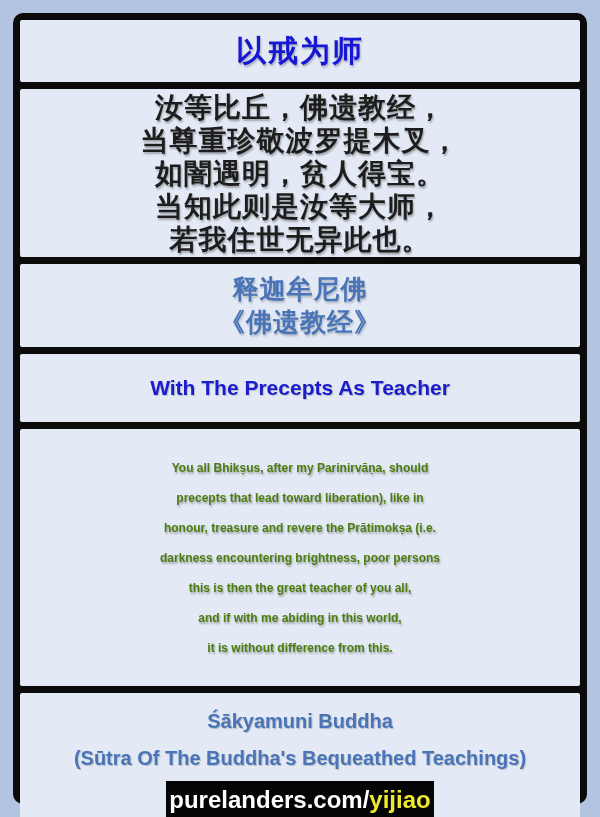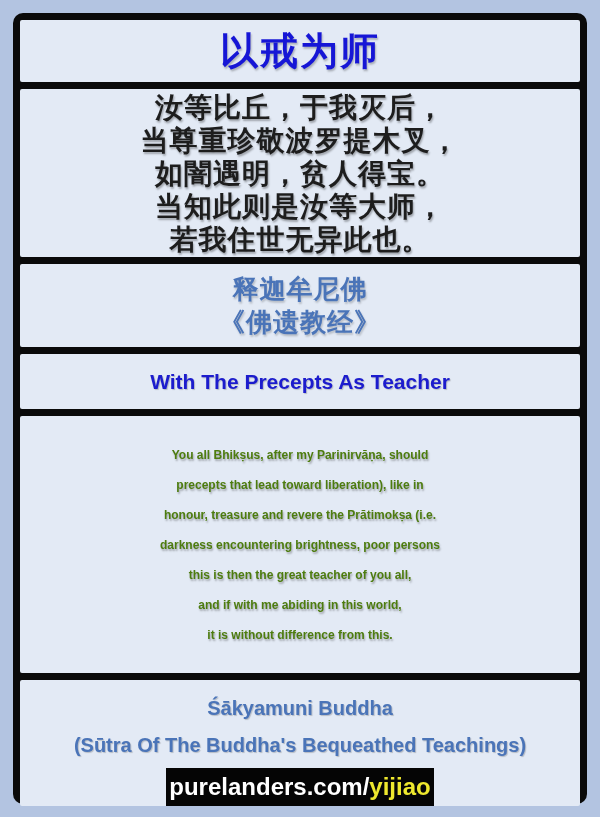--- a/index.html
+++ b/index.html
@@ -30,26 +30,26 @@
     flex-direction: column;
     align-items: center;
     justify-content: center;
     text-align: center;
     box-sizing: border-box;
     flex: 0 0 auto;
   }
   .s1 { height: 62px; }
   .s2 { height: 168px; }
   .s3 { height: 83px; }
-  .s4 { height: 55px; }
+  .s4 { height: 68px; }
   .s5 { height: 257px; }
   .s6 { flex: 1 1 auto; justify-content: flex-start; padding-top: 14px; gap: 9px; }
 
   .cn-title {
-    font-size: 38px;
+    font-size: 30px;
     font-weight: bold;
     color: #1616d6;
     letter-spacing: 2px;
     text-shadow: 1px 2px 2px rgba(0,0,0,0.25);
   }
   .cn-quote-line {
     font-size: 28px;
     font-weight: bold;
     color: #1d1d1d;
     line-height: 33px;
@@ -104,21 +104,21 @@
 <body>
 
 <div class="stage">
   <div class="card">
 
     <div class="section s1">
       <div class="cn-title">以戒为师</div>
     </div>
 
     <div class="section s2">
-      <div class="cn-quote-line">汝等比丘，于我灭后，</div>
+      <div class="cn-quote-line">汝等比丘，佛遗教经，</div>
       <div class="cn-quote-line">当尊重珍敬波罗提木叉，</div>
       <div class="cn-quote-line">如闇遇明，贫人得宝。</div>
       <div class="cn-quote-line">当知此则是汝等大师，</div>
       <div class="cn-quote-line">若我住世无异此也。</div>
     </div>
 
     <div class="section s3">
       <div class="cn-attr-line">释迦牟尼佛</div>
       <div class="cn-attr-line">《佛遗教经》</div>
     </div>

